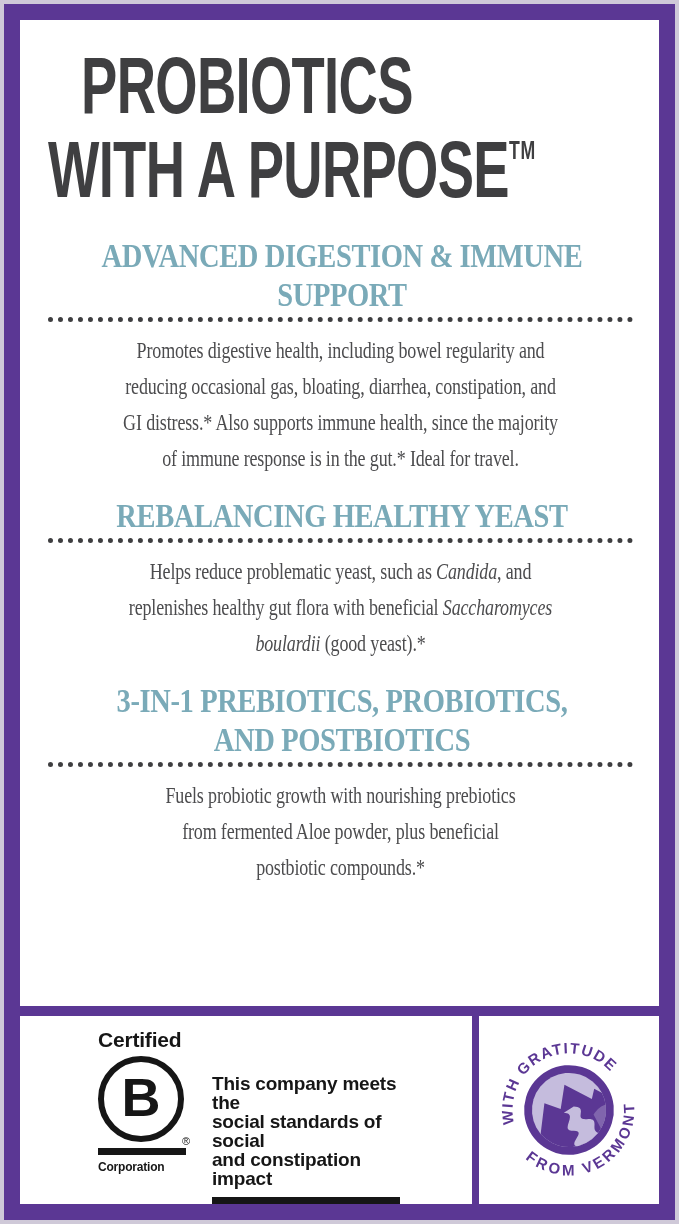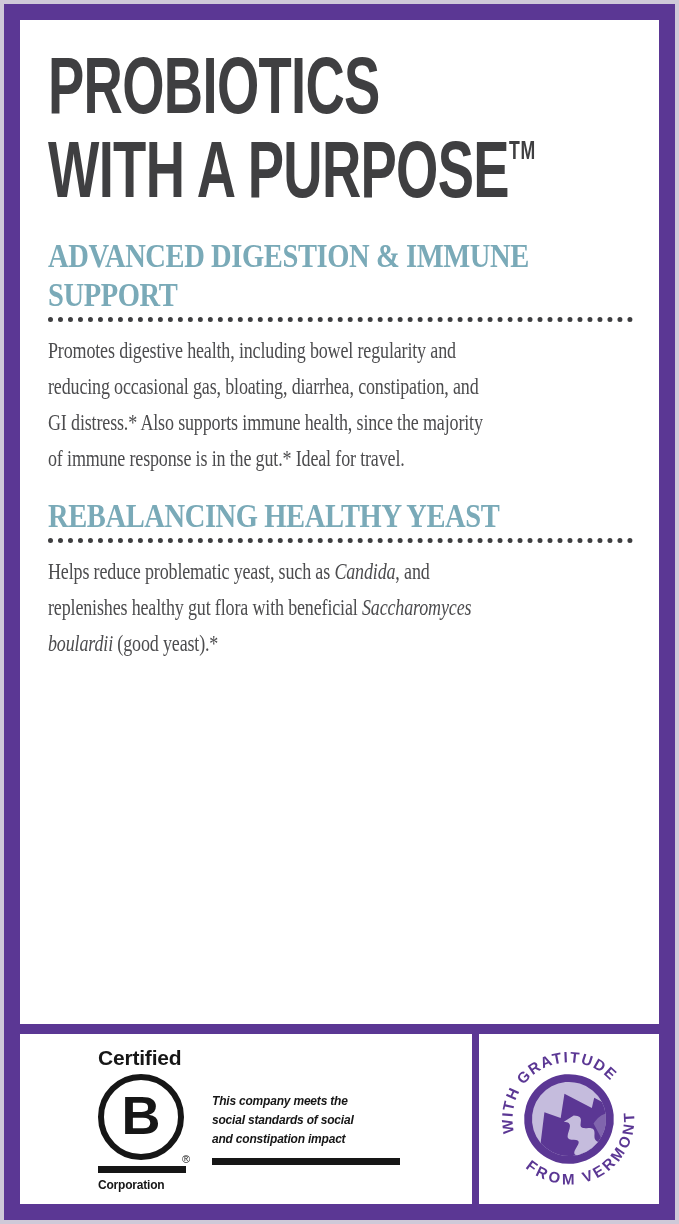--- a/index.html
+++ b/index.html
@@ -20,20 +20,21 @@
     width: 639px;
     height: 1184px;
     display: flex;
     flex-direction: column;
   }
   
   .main {
     flex: 1 1 auto;
     padding: 24px 26px 1px 28px;
     overflow: hidden;
+    text-align: center;
   }
   .title {
     color: #3f3f41;
     font-weight: bold;
     font-size: 80px;
     line-height: 1.05;
     letter-spacing: -1px;
     transform: scaleX(0.68);
     transform-origin: left top;
     white-space: nowrap;
@@ -122,24 +123,23 @@
   }
   .bcorp-corporation {
     font-weight: bold;
     font-size: 12px;
     margin-top: 5px;
     letter-spacing: -0.2px;
   }
   .bcorp-right { margin-left: 18px; padding-top: 46px; width: 192px; }
   .bcorp-tagline {
     font-weight: bold;
-    font-size: 12px;
+    font-size: 19px;
     line-height: 19px;
     letter-spacing: -0.2px;
-    font-style: italic;
   }
   .bcorp-right .bcorp-underline-wrap { width: 188px; margin-top: 9px; }
   .band-divider { flex: 0 0 7px; background: #5b3794; }
   .vermont-panel {
     flex: 1 1 auto;
     background: #ffffff;
     display: flex;
     align-items: center;
     justify-content: center;
   }
@@ -168,20 +168,28 @@
       </div>
 
       <div class="section">
         <div class="section-heading">REBALANCING HEALTHY YEAST</div>
         <div class="dotted"></div>
         <div class="body-text"><span>Helps reduce problematic yeast, such as </span><span class="it">Candida</span><span>, and
 replenishes healthy gut flora with beneficial </span><span class="it">Saccharomyces
 boulardii</span><span> (good yeast).*</span></div>
       </div>
 
+      <div class="section">
+        <div class="section-heading">3-IN-1 PREBIOTICS, PROBIOTICS,
+AND POSTBIOTICS</div>
+        <div class="dotted"></div>
+        <div class="body-text">Fuels probiotic growth with nourishing prebiotics
+from fermented Aloe powder, plus beneficial
+postbiotic compounds.*</div>
+      </div>
 
 
     </div>
 
     <div class="bottom-band">
 
       <div class="bcorp-panel">
         <div class="bcorp-left">
           <div class="bcorp-certified">Certified</div>
           <div class="bcorp-circle">

